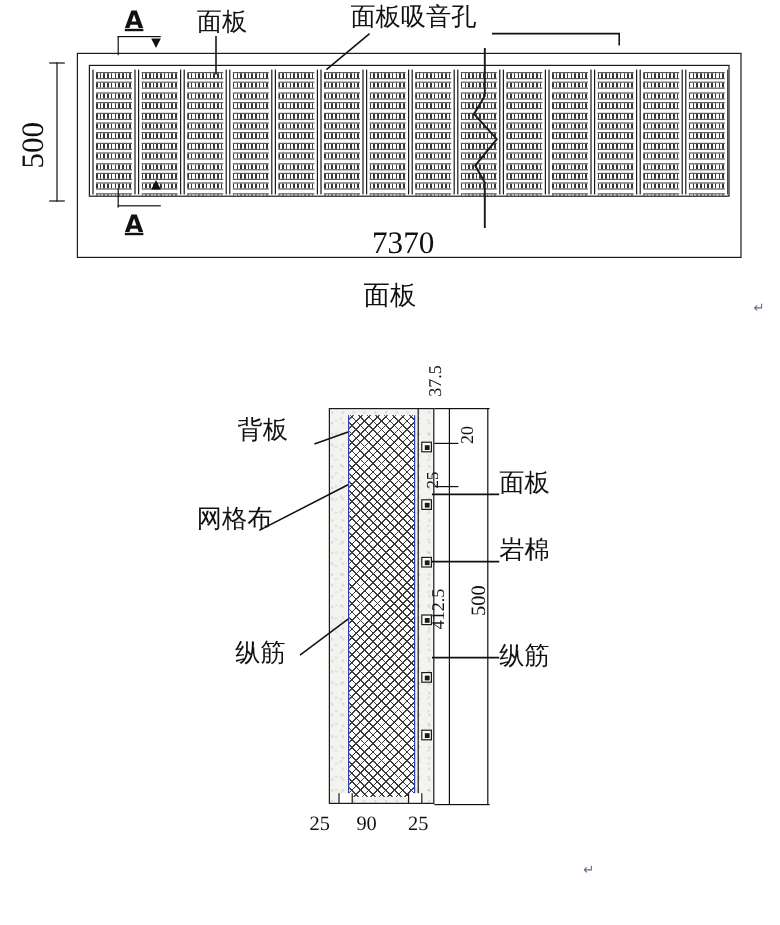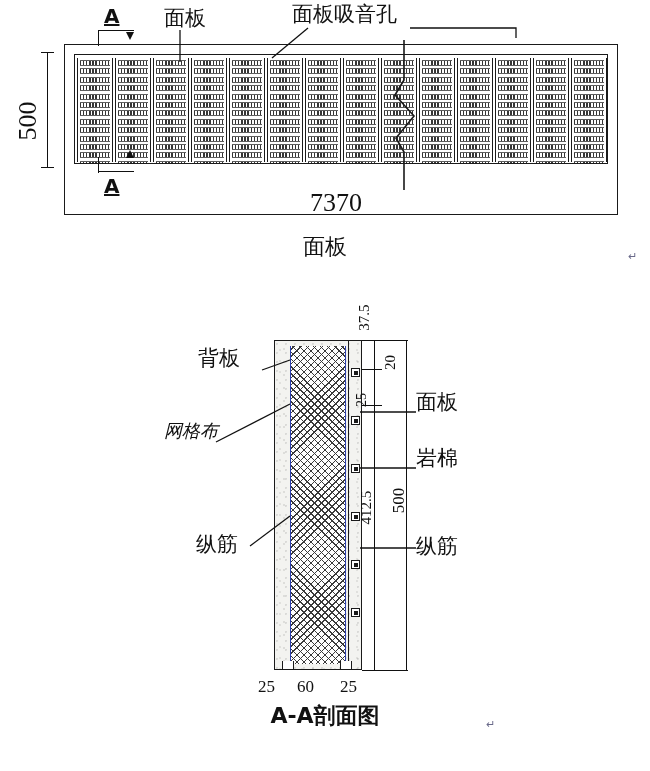--- a/index.html
+++ b/index.html
@@ -508,41 +508,40 @@
     <div class="dimtick" style="left:362px; top:69px; width:20px;"></div>
     <div class="dimtick" style="left:362px; top:105px; width:20px;"></div>
 
     <div class="lbl num rot90" style="left:351px; top:10px; font-size:15px;">37.5</div>
     <div class="lbl num rot90" style="left:383px; top:55px; font-size:15px;">20</div>
     <div class="lbl num rot90" style="left:355px; top:93px; font-size:14px;">25</div>
     <div class="lbl num rot90" style="left:350px; top:200px; font-size:15px;">412.5</div>
     <div class="lbl num rot90" style="left:386px; top:192px; font-size:17px;">500</div>
 
     <div class="lbl num" style="left:258px; top:378px; font-size:17px;">25</div>
-    <div class="lbl num" style="left:297px; top:378px; font-size:17px;">60</div>
+    <div class="lbl num" style="left:297px; top:378px; font-size:17px;">90</div>
     <div class="lbl num" style="left:340px; top:378px; font-size:17px;">25</div>
 
     <div class="lbl cn" style="left:198px; top:48px; font-size:21px;">背板</div>
-    <div class="lbl cn" style="left:164px; top:122px; font-size:18px;font-style:italic;">网格布</div>
+    <div class="lbl cn" style="left:164px; top:122px; font-size:21px;">网格布</div>
     <div class="lbl cn" style="left:196px; top:234px; font-size:21px;">纵筋</div>
 
     <svg style="position:absolute; left:150px; top:40px; width:160px; height:280px;">
       <path d="M112 30 L140 20" stroke="#111" stroke-width="1.3" fill="none"></path>
       <path d="M66 102 L140 64" stroke="#111" stroke-width="1.3" fill="none"></path>
       <path d="M100 206 L140 176" stroke="#111" stroke-width="1.3" fill="none"></path>
     </svg>
 
     <div class="lbl cn" style="left:416px; top:92px; font-size:21px;">面板</div>
     <div class="lbl cn" style="left:416px; top:148px; font-size:21px;">岩棉</div>
     <div class="lbl cn" style="left:416px; top:236px; font-size:21px;">纵筋</div>
 
     <svg style="position:absolute; left:356px; top:40px; width:120px; height:280px;">
       <path d="M4 72 L60 72" stroke="#111" stroke-width="1.3" fill="none"></path>
       <path d="M4 128 L60 128" stroke="#111" stroke-width="1.3" fill="none"></path>
       <path d="M4 208 L60 208" stroke="#111" stroke-width="1.3" fill="none"></path>
     </svg>
 
-    <div class="lbl cn caption" style="left:0px; top:405px; width:650px; font-size:22px;">A-A剖面图</div>
 
     <div class="tiny-mark" style="left:486px; top:418px;">↵</div>
   </div>
 
 </div>
 
 </body></html>

